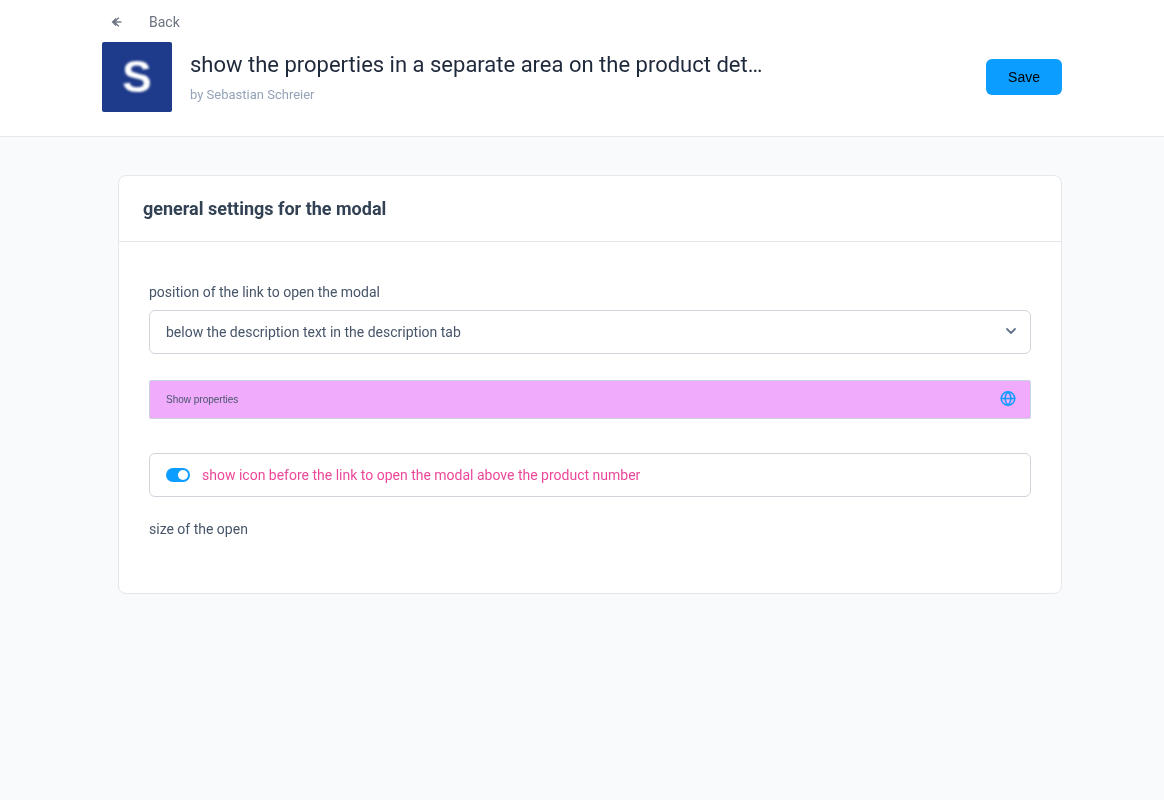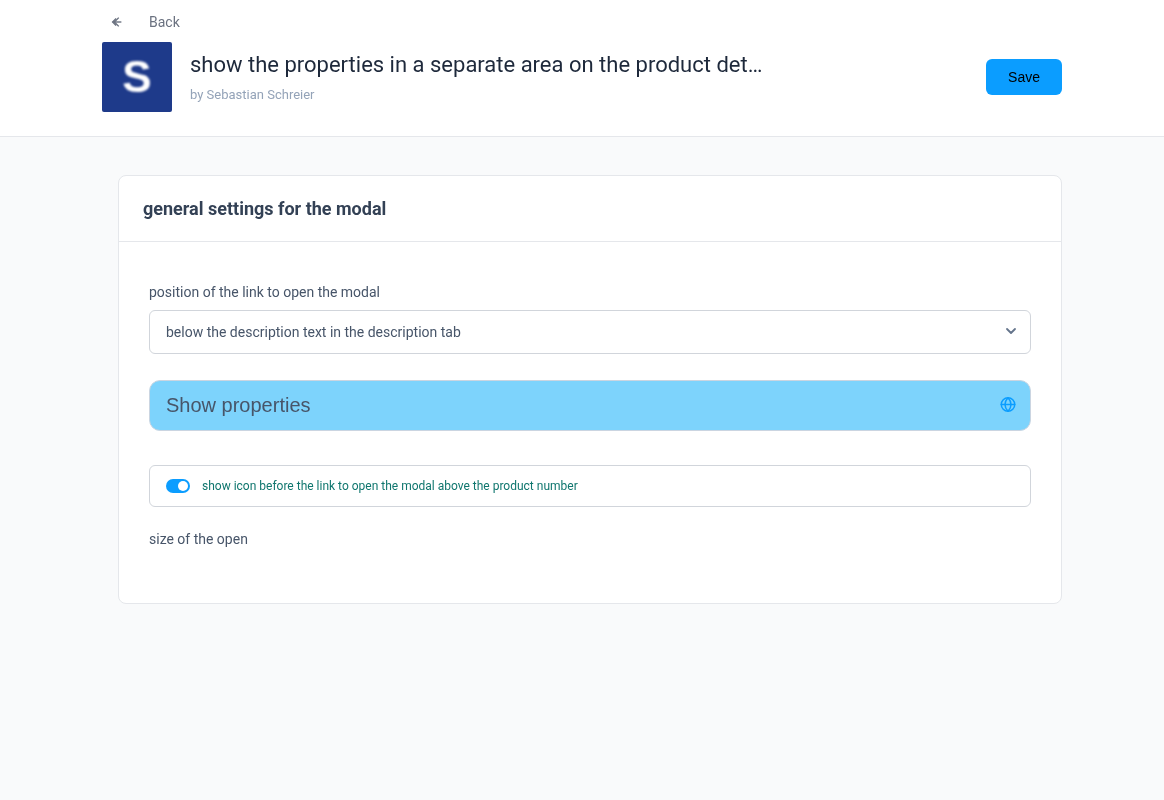--- a/index.html
+++ b/index.html
@@ -160,25 +160,25 @@
       pointer-events: none;
       color: #64748b;
     }
     .text-input-wrap {
       position: relative;
       width: 100%;
     }
     .text-input {
       width: 100%;
       border: 1px solid #cbd5e1;
-      border-radius: 11px;
+      border-radius: 2px;
       padding: 13px 44px 13px 16px;
-      font-size: 20px;
+      font-size: 10px;
       color: #475569;
-      background: #7dd3fc;
+      background: #f0abfc;
     }
     .globe-icon {
       position: absolute;
       right: 14px;
       top: 50%;
       transform: translateY(-50%);
       color: #0b9dff;
       cursor: pointer;
     }
     .toggle-row {
@@ -203,22 +203,22 @@
       content: "";
       position: absolute;
       right: 2px;
       top: 2px;
       width: 10px;
       height: 10px;
       background: #ffffff;
       border-radius: 50%;
     }
     .toggle-label {
-      font-size: 12px;
-      color: #0f766e;
+      font-size: 14px;
+      color: #ec4899;
     }
     .spacer-lg {
       height: 8px;
     }
   </style>
 </head>
 <body>
 
 <div class="header-wrap">
   <div class="container">

